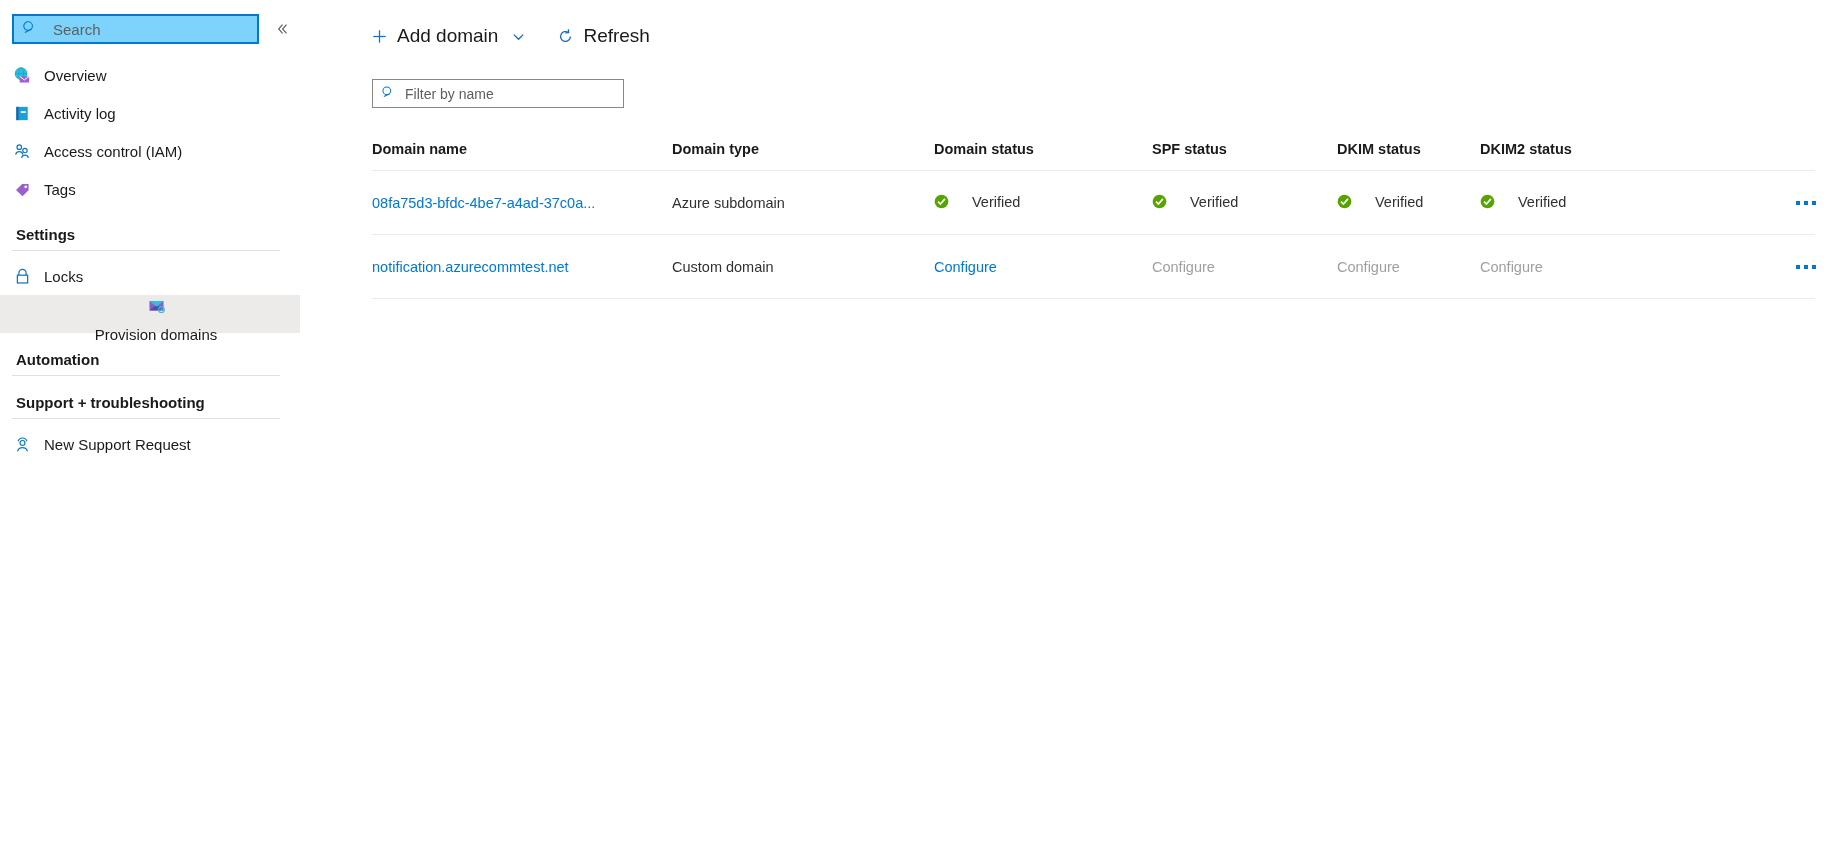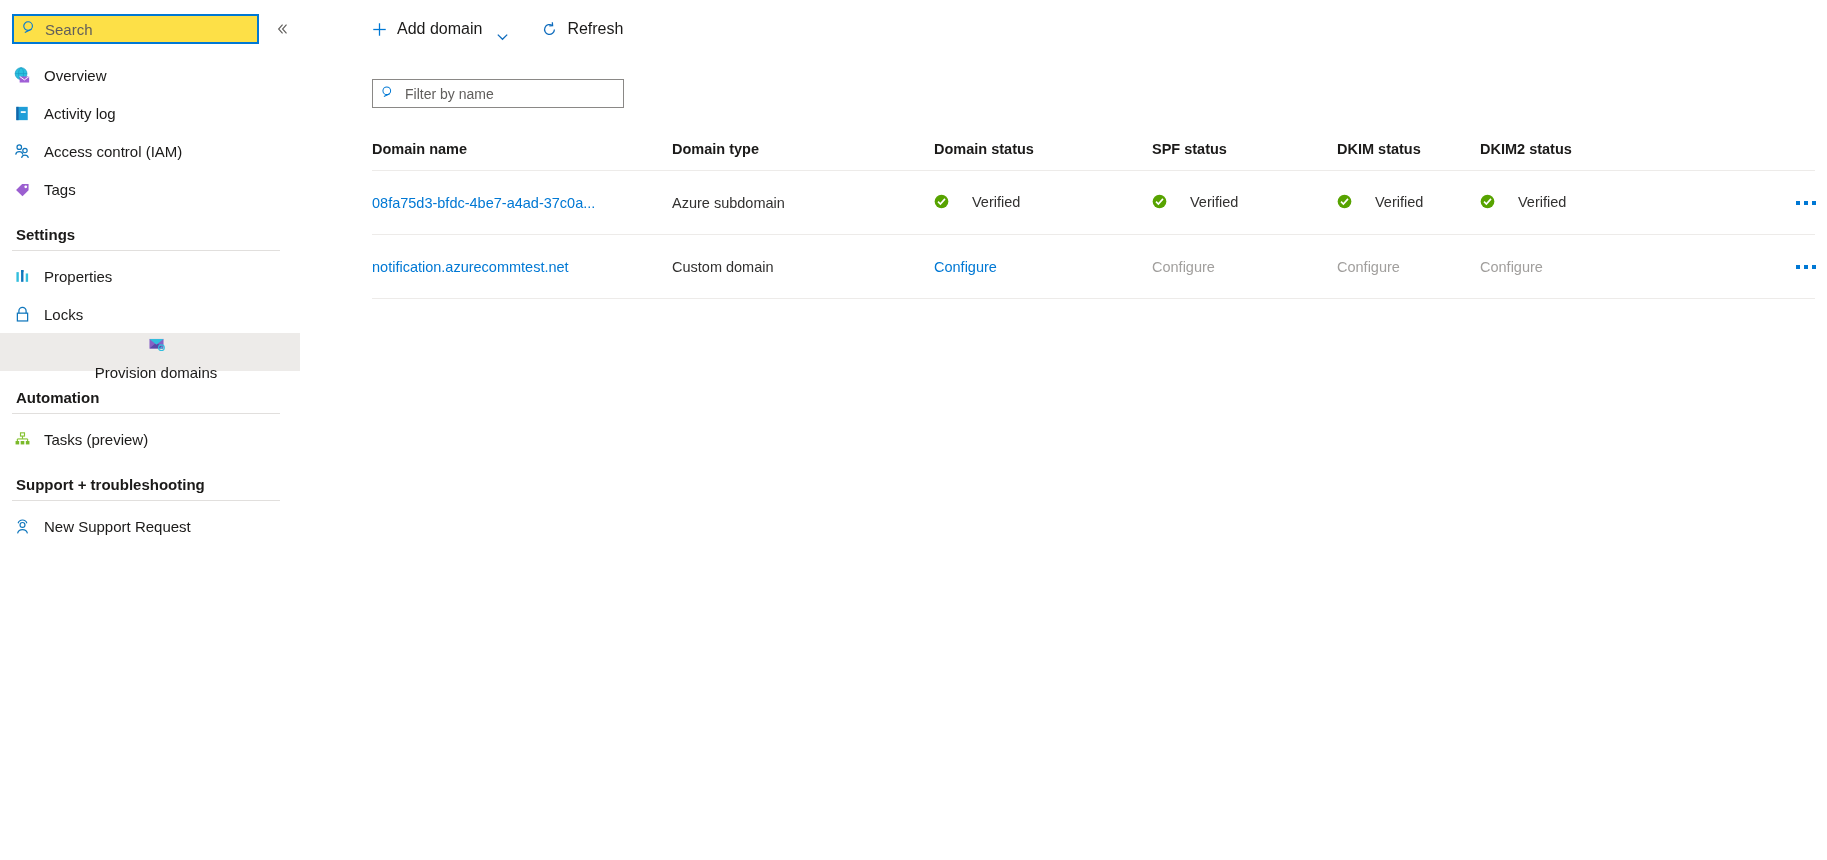--- a/index.html
+++ b/index.html
@@ -24,25 +24,25 @@
   .search-row {
     display: flex;
     align-items: center;
     padding: 0 0 0 12px;
     height: 34px;
   }
   .search-box {
     width: 247px;
     height: 30px;
     border: 2px solid #0078d4;
-    background: #fde047;
+    background: #7dd3fc;
     display: flex;
     align-items: center;
     padding: 0 8px;
-    gap: 8px;
+    gap: 16px;
   }
   .search-box .mag { flex: 0 0 auto; display: block; }
   .search-input {
     border: none;
     outline: none;
     font-family: "Liberation Sans", sans-serif;
     font-size: 15px;
     color: #1b1a19;
     background: transparent;
     width: 100%;
@@ -102,25 +102,26 @@
   }
   .toolbar {
     display: flex;
     align-items: center;
     height: 36px;
     padding-left: 0px;
     gap: 0px;
   }
   .tb-btn {
     display: flex;
+    align-items: center;
     gap: 9px;
     height: 32px;
     padding: 0 10px;
     cursor: pointer;
-    font-size: 16px;
+    font-size: 19px;
     color: #1b1a19;
     white-space: nowrap;
   }
   .tb-icon { display: flex; align-items: center; justify-content: center; width: 18px; height: 18px; flex: 0 0 18px; }
   .tb-chev { display: flex; align-items: center; margin-left: 4px; }
 
   .filter-wrap { margin-top: 25px; padding-left: 12px; }
   .filter-box {
     width: 252px;
     height: 29px;
@@ -281,31 +282,20 @@
           </svg>
         </span>
         <span class="nav-label">Tags</span>
       </div>
     </div>
 
     <div class="nav-group">
       <div class="group-title">Settings</div>
       <div class="group-rule"></div>
 
-      <div class="nav-item">
-        <span class="nav-icon">
-          <svg width="19" height="19" viewBox="0 0 20 20">
-            <rect x="3.6" y="5.4" width="2.5" height="10.2" fill="#32bedd"></rect>
-            <rect x="8.5" y="3.2" width="2.5" height="12.4" fill="#0f76bc"></rect>
-            <rect x="13.4" y="6.8" width="2.5" height="8.8" fill="#32bedd"></rect>
-            <rect x="8.5" y="3.2" width="2.5" height="2.2" fill="#0f76bc"></rect>
-          </svg>
-        </span>
-        <span class="nav-label">Properties</span>
-      </div>
 
       <div class="nav-item">
         <span class="nav-icon">
           <svg width="19" height="19" viewBox="0 0 20 20">
             <path d="M6.2 8.6 V6.3 a3.8 3.8 0 0 1 7.6 0 V8.6" fill="none" stroke="#0f76bc" stroke-width="1.3"></path>
             <rect x="4.6" y="8.6" width="10.8" height="8.2" fill="none" stroke="#0f76bc" stroke-width="1.3"></rect>
           </svg>
         </span>
         <span class="nav-label">Locks</span>
       </div>
@@ -321,35 +311,20 @@
           </svg>
         </span>
         <span class="nav-label">Provision domains</span>
       </div>
     </div>
 
     <div class="nav-group">
       <div class="group-title">Automation</div>
       <div class="group-rule"></div>
 
-      <div class="nav-item">
-        <span class="nav-icon">
-          <svg width="19" height="19" viewBox="0 0 20 20">
-            <rect x="7.9" y="3.0" width="4.2" height="3.4" fill="none" stroke="#86c232" stroke-width="1.2"></rect>
-            <line x1="10" y1="6.4" x2="10" y2="9.4" stroke="#86c232" stroke-width="1.2"></line>
-            <line x1="4.6" y1="9.4" x2="15.4" y2="9.4" stroke="#86c232" stroke-width="1.2"></line>
-            <line x1="4.6" y1="9.4" x2="4.6" y2="11.6" stroke="#86c232" stroke-width="1.2"></line>
-            <line x1="15.4" y1="9.4" x2="15.4" y2="11.6" stroke="#86c232" stroke-width="1.2"></line>
-            <rect x="2.7" y="11.6" width="3.8" height="3.6" fill="#7ab929"></rect>
-            <rect x="8.1" y="11.6" width="3.8" height="3.6" fill="#7ab929"></rect>
-            <rect x="13.5" y="11.6" width="3.8" height="3.6" fill="#7ab929"></rect>
-          </svg>
-        </span>
-        <span class="nav-label">Tasks (preview)</span>
-      </div>
     </div>
 
     <div class="nav-group">
       <div class="group-title">Support + troubleshooting</div>
       <div class="group-rule"></div>
 
       <div class="nav-item">
         <span class="nav-icon">
           <svg width="19" height="19" viewBox="0 0 20 20">
             <path d="M5.4 6.6 a4.8 4.8 0 0 1 9.2 0" fill="none" stroke="#0f76bc" stroke-width="1.25"></path>

